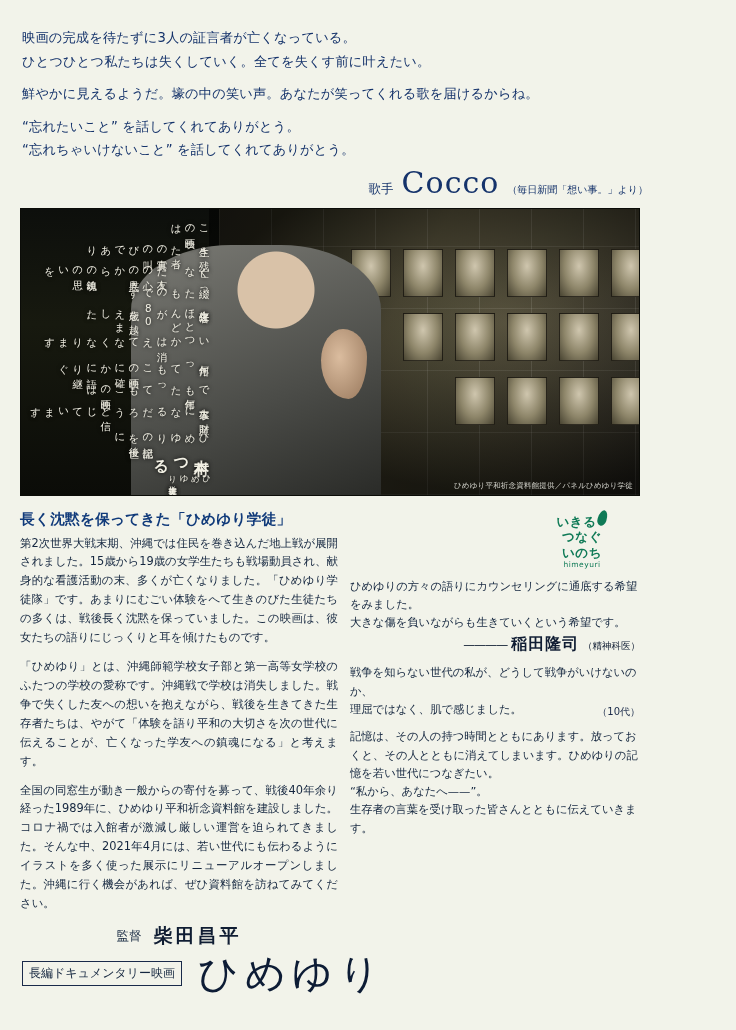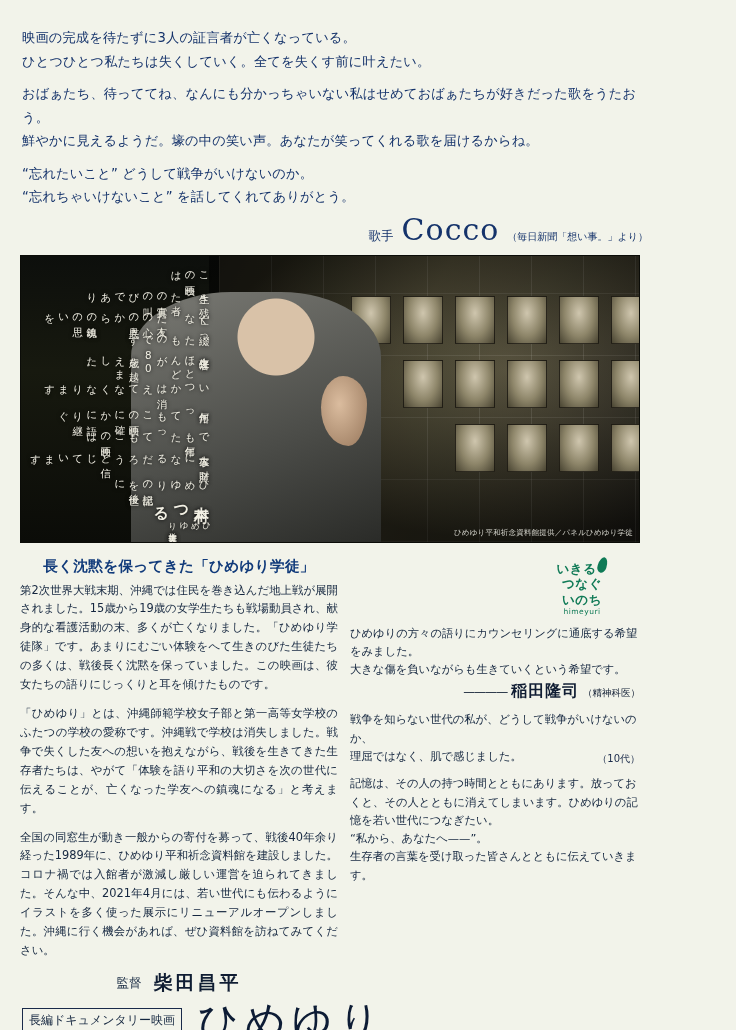--- a/index.html
+++ b/index.html
@@ -103,21 +103,21 @@
   
   .body-cols {
     display:flex; gap:12px;
     padding:14px 20px 0 20px;
   }
   .col-left { width:318px; }
   .col-right { flex:1; position:relative; }
 
   h2.head {
     margin:0 0 5px 0; font-size:14.6px; font-weight:bold;
-    color:#103a7a; letter-spacing:0.3px;text-align:center;
+    color:#103a7a; letter-spacing:0.3px;
   }
   .para {
     margin:0 0 10px 0;
     font-size:11.4px; line-height:1.66; color:#14263f;
     text-align:justify;
   }
   .director-row {
     display:flex; align-items:center; justify-content:center; gap:12px;
     margin-top:6px;
   }
@@ -165,24 +165,23 @@
 </style>
 </head>
 <body>
 
 <div class="page">
 
   <div class="top-quote">
     <p>映画の完成を待たずに3人の証言者が亡くなっている。</p>
     <p>ひとつひとつ私たちは失くしていく。全てを失くす前に叶えたい。</p>
     <div class="gap"></div>
-    <p>おばぁたち、待っててね、なんにも分かっちゃいない私はせめておばぁたちが好きだった歌をうたおう。</p>
     <p>鮮やかに見えるようだ。壕の中の笑い声。あなたが笑ってくれる歌を届けるからね。</p>
     <div class="gap"></div>
-    <p>“忘れたいこと” どうして戦争がいけないのか。</p>
+    <p>“忘れたいこと” を話してくれてありがとう。</p>
     <p>“忘れちゃいけないこと” を話してくれてありがとう。</p>
   </div>
 
   <div class="cocco-row">
     <span class="cocco-label">歌手</span>
     <span class="cocco-name">Cocco</span>
     <span class="cocco-src">（毎日新聞「想い事。」より）</span>
   </div>
 
   <div class="photo">

